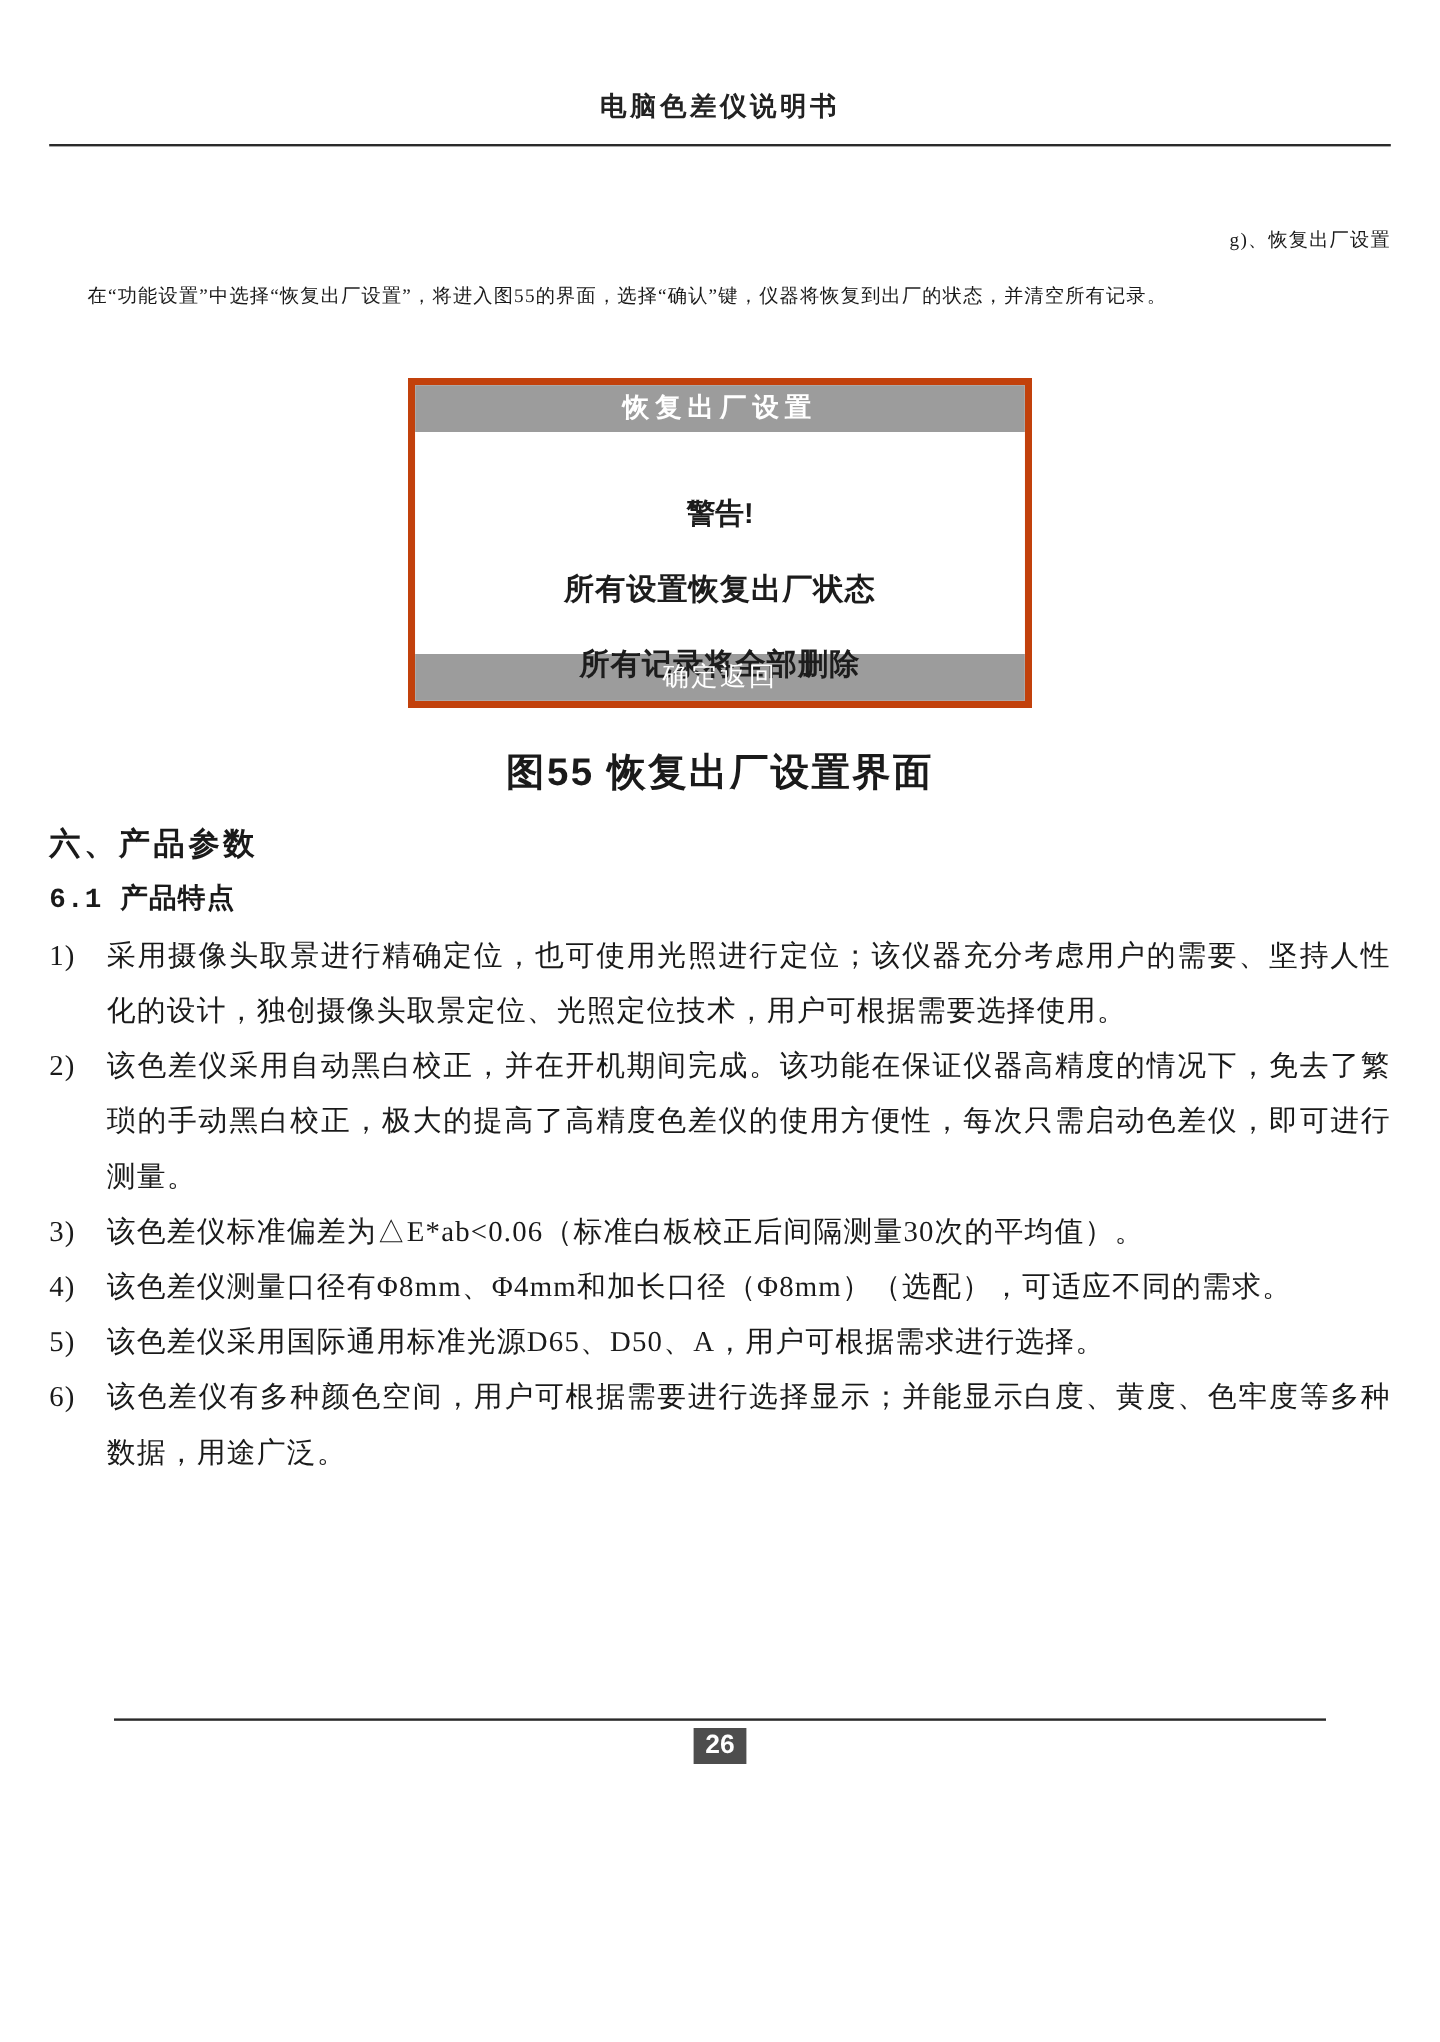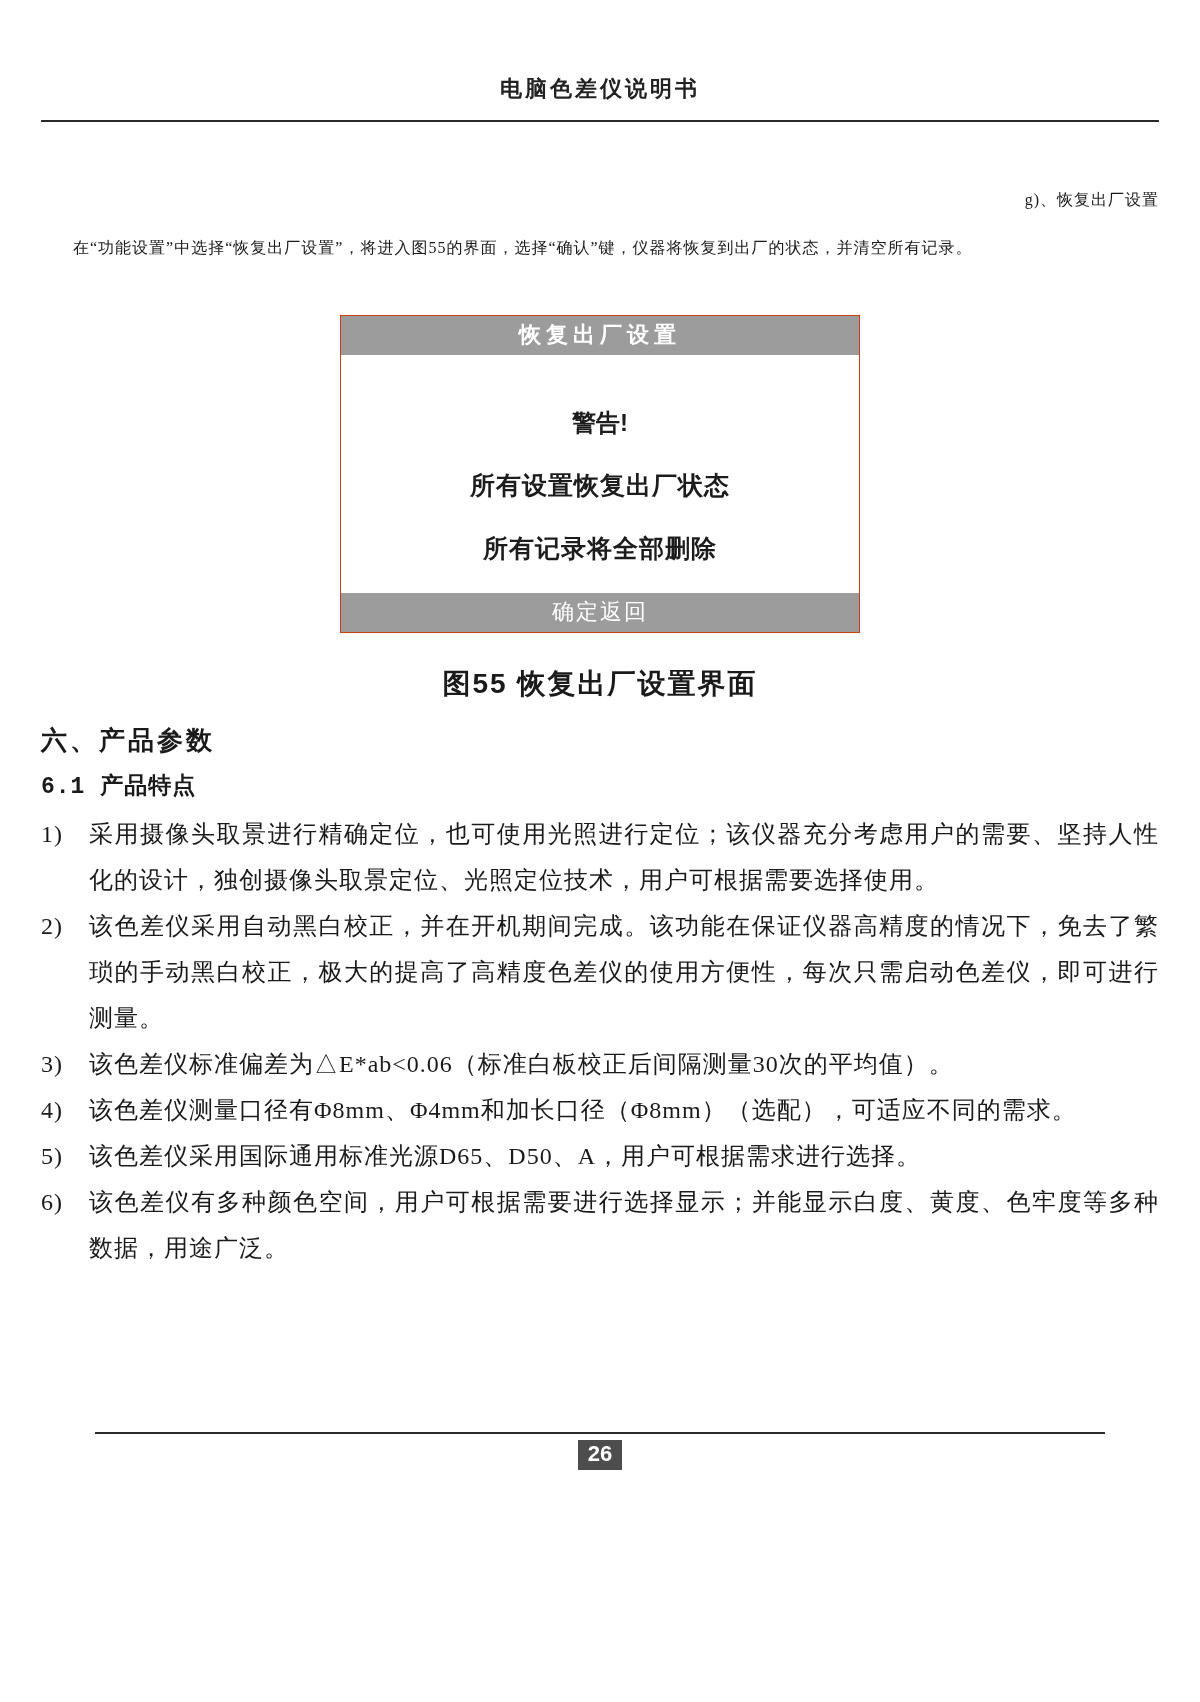--- a/index.html
+++ b/index.html
@@ -45,55 +45,55 @@
     text-indent: 2em;
     text-align: justify;
     letter-spacing: 1px;
   }
 
   
   .figure-wrap { margin-top: 44px; text-align: center; }
   .device-screen {
     width: 520px;
     margin: 0 auto;
-    border: 1px solid #c2410c;
+    border: 6px solid #c2410c;
     font-family: "Liberation Sans", sans-serif;
     text-align: center;
   }
   .screen-titlebar {
     background: #9c9c9c;
     color: #ffffff;
     font-size: 22px;
     font-weight: bold;
     letter-spacing: 5px;
     padding: 4px 0 5px 0;
   }
   .screen-body {
     background: #ffffff;
-    height: 238px;
+    height: 185px;
     padding-top: 52px;
   }
   .screen-line { color: #1c1c1c; font-weight: bold; }
   .screen-line.warn { font-size: 24px; }
   .screen-line.msg  { font-size: 25px; margin-top: 30px; letter-spacing: 1px; }
   .screen-bottombar {
     background: #9c9c9c;
     color: #ffffff;
     display: flex;
     justify-content: center;
     font-size: 22px;
     padding: 4px 18px 5px 18px;
     letter-spacing: 2px;
   }
   .figure-caption {
     margin-top: 32px;
     text-align: center;
     font-family: "Liberation Sans", sans-serif;
     font-weight: bold;
-    font-size: 28px;
+    font-size: 32px;
     letter-spacing: 2px;
   }
 
   .sec6-heading {
     margin-top: 20px;
     font-family: "Liberation Sans", sans-serif;
     font-weight: bold;
     font-size: 26px;
     letter-spacing: 3px;
   }

